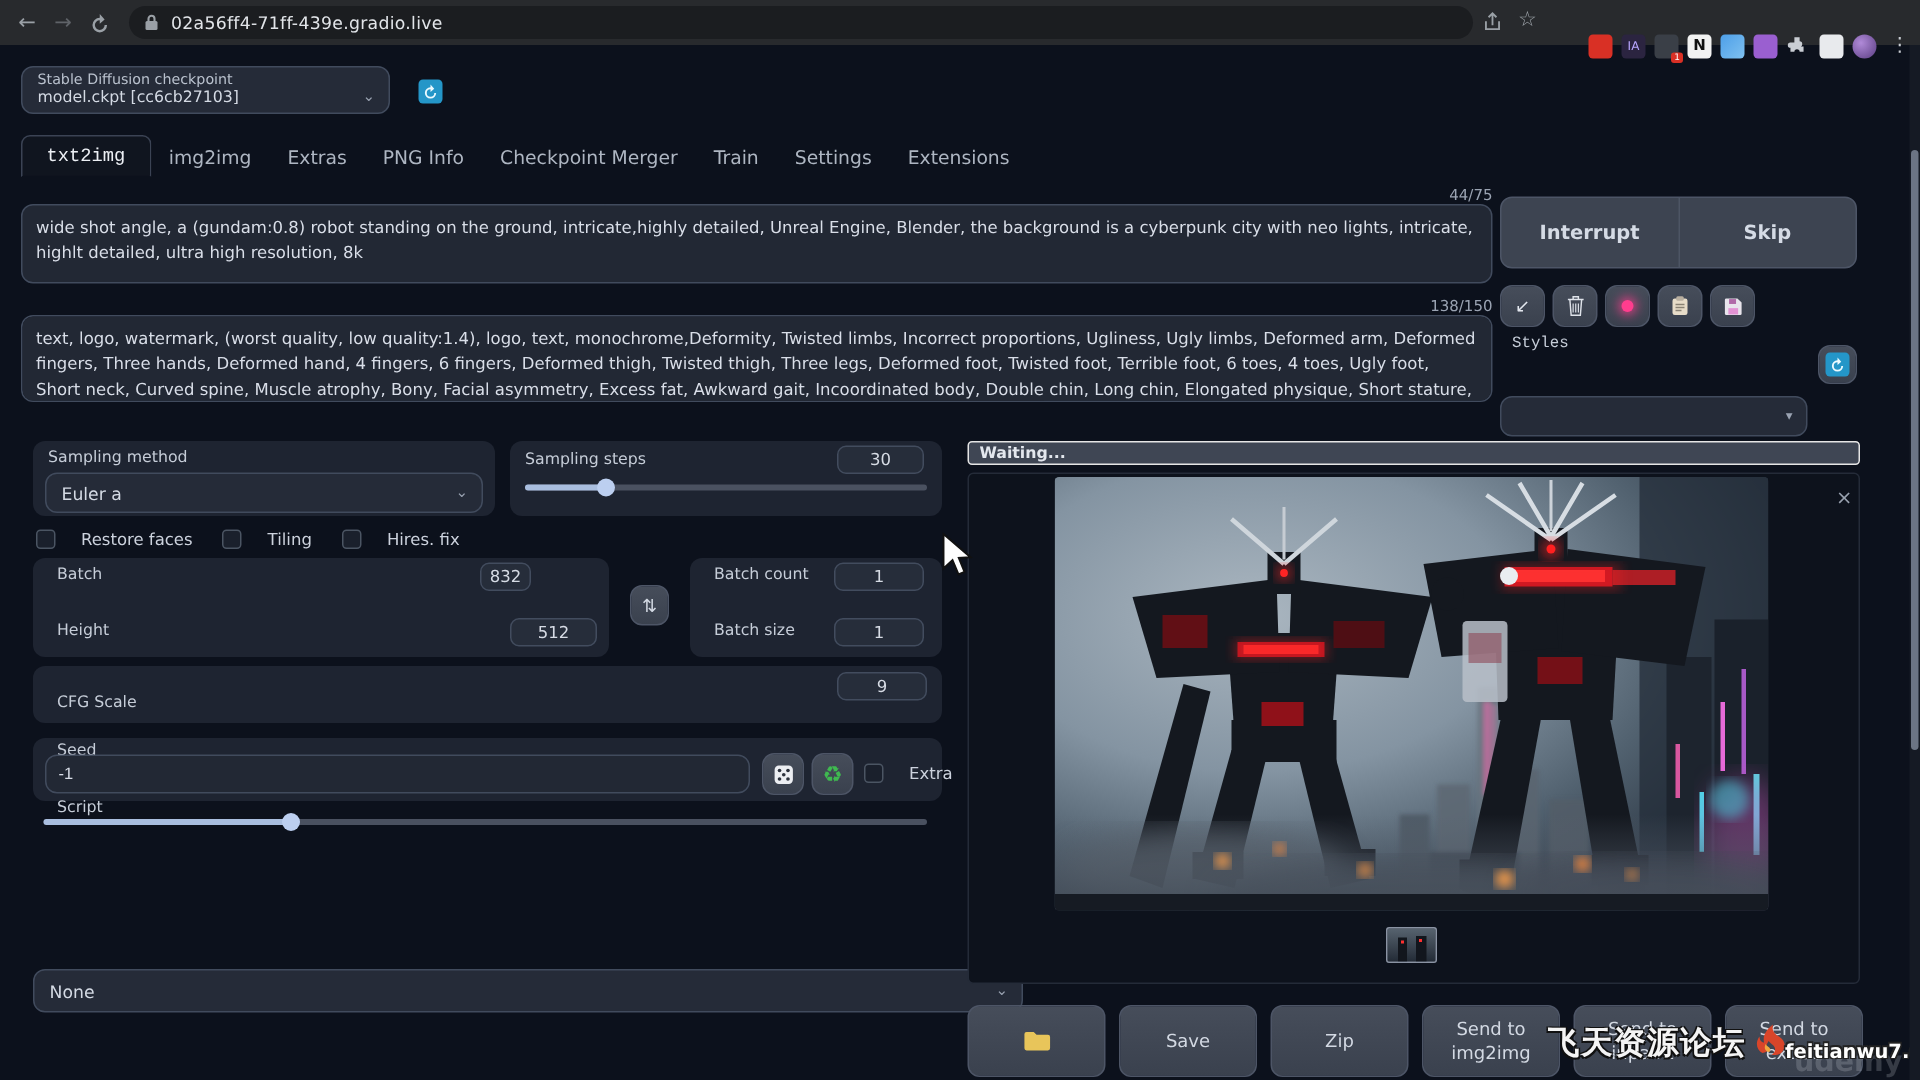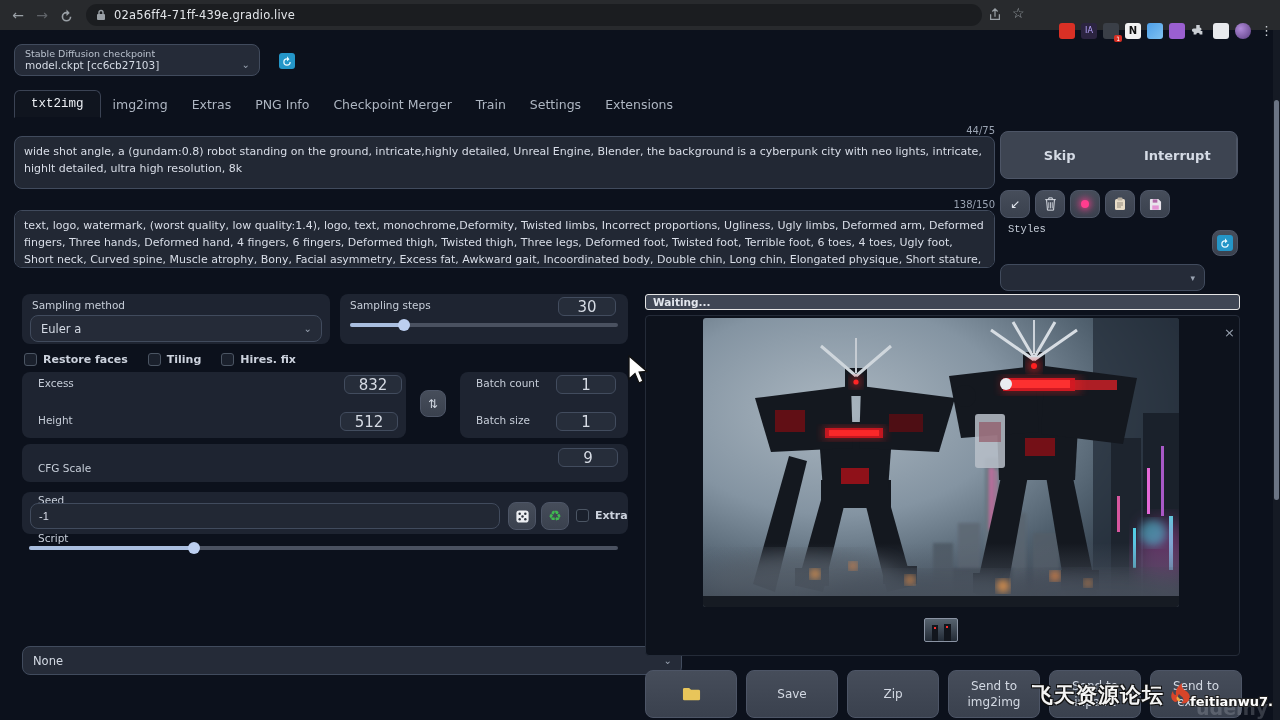--- a/index.html
+++ b/index.html
@@ -15,28 +15,28 @@
   .omnibox { position:absolute; left:86px; top:4px; width:896px; height:22px; background:#1b1d20; border-radius:11px; display:flex; align-items:center; padding:0 10px; }
   .omnibox .url { color:#e2e5e9; font-size:11.5px; margin-left:8px; letter-spacing:.2px; }
   .ext-strip { position:absolute; right:4px; top:3px; height:24px; display:flex; align-items:flex-start; gap:6px;margin-top:20px; }
   .ext { width:16px; height:16px; border-radius:3px; position:relative; }
   .badge { position:absolute; right:-3px; bottom:-3px; background:#d93025; color:#fff; font-size:6px; border-radius:2px; padding:0 2px; line-height:7px; }
 
   
   .lbl { font-size:10.5px; color:#c6cdd8; }
   .panel { background:#1e2431; border-radius:8px; }
   .inputbox { background:#222834; border:1px solid #414b5d; border-radius:8px; color:#d9dee8; }
-  .numbox { background:#262d3a; border:1px solid #424c5e; border-radius:6px; color:#d6dbe4; font-size:15px; display:flex; align-items:center; justify-content:center; }
+  .numbox { background:#262d3a; border:1px solid #424c5e; border-radius:6px; color:#d6dbe4; font-size:11px; display:flex; align-items:center; justify-content:center; }
   .selbox { background:#252b38; border:1px solid #414b5d; border-radius:8px; color:#d4dae4; font-size:11.5px; display:flex; align-items:center; padding:0 10px; position:relative; }
   .chev { position:absolute; right:9px; color:#9aa3b2; font-size:10px; }
   .slider { position:relative; height:4px; background:#4a5160; border-radius:2px; }
   .slider .fill { position:absolute; left:0; top:0; height:4px; background:#a9bedf; border-radius:2px; }
   .slider .handle { position:absolute; top:-4px; width:12px; height:12px; border-radius:50%; background:#bccff0; }
   .cb { width:13px; height:13px; background:#1a202c; border:1px solid #4b5563; border-radius:3px; }
-  .cbrow { display:flex; align-items:center; gap:6px;font-weight:bold; }
+  .cbrow { display:flex; align-items:center; gap:17px; }
   .cbrow span { font-size:11px; color:#ccd2dd; }
   .graybtn { background:linear-gradient(#464d5a,#3a414e); border:1px solid #4d5566; border-radius:8px; color:#d3d9e3; display:flex; align-items:center; justify-content:center; }
   .bluebox { background:#2496c8; border-radius:3px; display:flex; align-items:center; justify-content:center; }
 
   
   .tabs { left:14px; top:90px; display:flex; align-items:flex-end; }
   .tab { font-size:12.5px; color:#aeb6c2; padding:6px 12px; }
   .tab.active { color:#eceff4; border:1px solid #3b4354; border-bottom-color:#0c111c; border-radius:6px 6px 0 0; background:#10151f; padding:6px 16px;font-family:Liberation Mono, monospace; }
 
   
@@ -120,22 +120,22 @@
   </div>
 
   <div class="abs" style="left:14px; top:125px; width:981px;">
     <div class="counter">44/75</div>
     <textarea class="inputbox prompt" style="height: 53px;" spellcheck="false">wide shot angle, a (gundam:0.8) robot standing on the ground, intricate,highly detailed, Unreal Engine, Blender, the background is a cyberpunk city with neo lights, intricate, highlt detailed, ultra high resolution, 8k</textarea>
     <div class="counter" style="margin-top:6px;">138/150</div>
     <textarea class="inputbox prompt" style="height: 58px;" spellcheck="false">text, logo, watermark, (worst quality, low quality:1.4), logo, text, monochrome,Deformity, Twisted limbs, Incorrect proportions, Ugliness, Ugly limbs, Deformed arm, Deformed fingers, Three hands, Deformed hand, 4 fingers, 6 fingers, Deformed thigh, Twisted thigh, Three legs, Deformed foot, Twisted foot, Terrible foot, 6 toes, 4 toes, Ugly foot, Short neck, Curved spine, Muscle atrophy, Bony, Facial asymmetry, Excess fat, Awkward gait, Incoordinated body, Double chin, Long chin, Elongated physique, Short stature, Sagging breasts, Obese physique, Emaciated,</textarea>
   </div>
 
   <div class="abs" style="left:1000px; top:131px; width:238px; height:48px; border:1px solid #4d5566; border-radius:8px; background:#3d4451; display:flex; overflow:hidden;">
+    <div style="flex:1; display:flex; align-items:center; justify-content:center; font-size:13px; font-weight:600; color:#d5dbe5; border-right:1px solid #4d5564;">Interrupt</div>
     <div style="flex:1; display:flex; align-items:center; justify-content:center; font-size:13px; font-weight:600; color:#d5dbe5;">Skip</div>
-    <div style="flex:1; display:flex; align-items:center; justify-content:center; font-size:13px; font-weight:600; color:#d5dbe5; border-right:1px solid #4d5564;">Interrupt</div>
   </div>
 
   <div class="abs" style="left:1000px; top:190px; display:flex; gap:5px;">
     <div class="graybtn" style="width:30px; height:28px; font-size:12px; color:#e3e7ee;">↙</div>
     <div class="graybtn" style="width:30px; height:28px;">
       <svg width="13" height="14" viewBox="0 0 14 16">
           <path d="M1 3h12M5 3V1h4v2M2.5 3l1 12h7l1-12" stroke="#dfe3ea" stroke-width="1.1" fill="none"></path>
           <path d="M5 6v7M7 6v7M9 6v7" stroke="#dfe3ea" stroke-width=".9"></path>
         </svg>
     </div>
@@ -195,22 +195,22 @@
         <div class="cb"></div>
         <span>Tiling</span>
       </div>
     <div class="cbrow">
         <div class="cb"></div>
         <span>Hires. fix</span>
       </div>
   </div>
 
   <div class="abs panel" style="left:22px; top:372px; width:384px; height:66px;"></div>
-  <div class="abs lbl" style="left:38px; top:377px;">Excess</div>
-  <div class="abs numbox" style="left:344px; top:375px; width:58px; height:19px;">832</div>
+  <div class="abs lbl" style="left:38px; top:377px;">Batch</div>
+  <div class="abs numbox" style="left:320px; top:375px; width:34px; height:19px;">832</div>
   <div class="abs slider" style="left:29px; top:398px; width:368px;">
     <div class="fill" style="width:39%;"></div>
       <div class="handle" style="left:calc(39% - 6px);"></div>
   </div>
   <div class="abs lbl" style="left:38px; top:414px;">Height</div>
   <div class="abs numbox" style="left:340px; top:412px; width:58px; height:19px;">512</div>
   <div class="abs slider" style="left:29px; top:435px; width:368px;">
     <div class="fill" style="width:23%;"></div>
       <div class="handle" style="left:calc(23% - 6px);"></div>
   </div>

